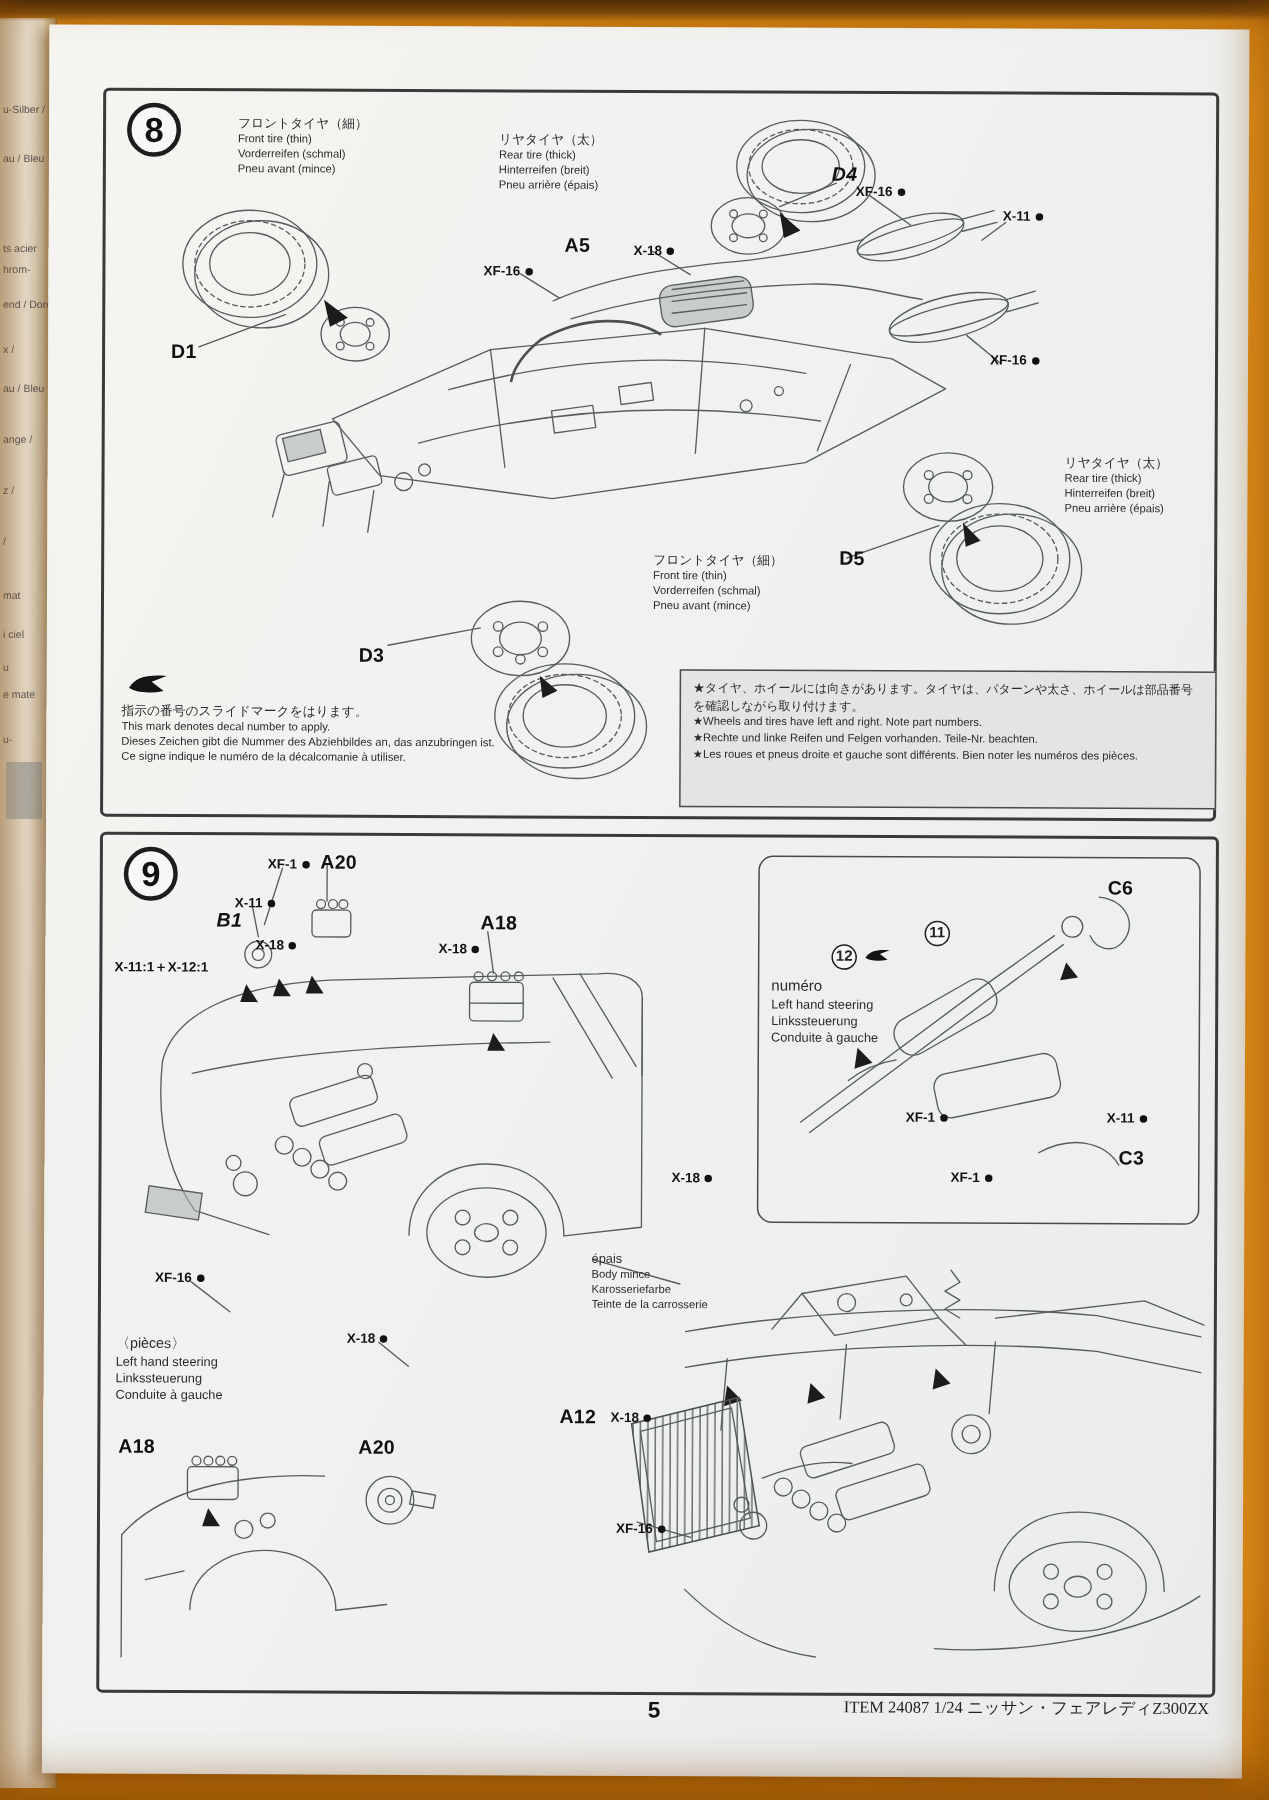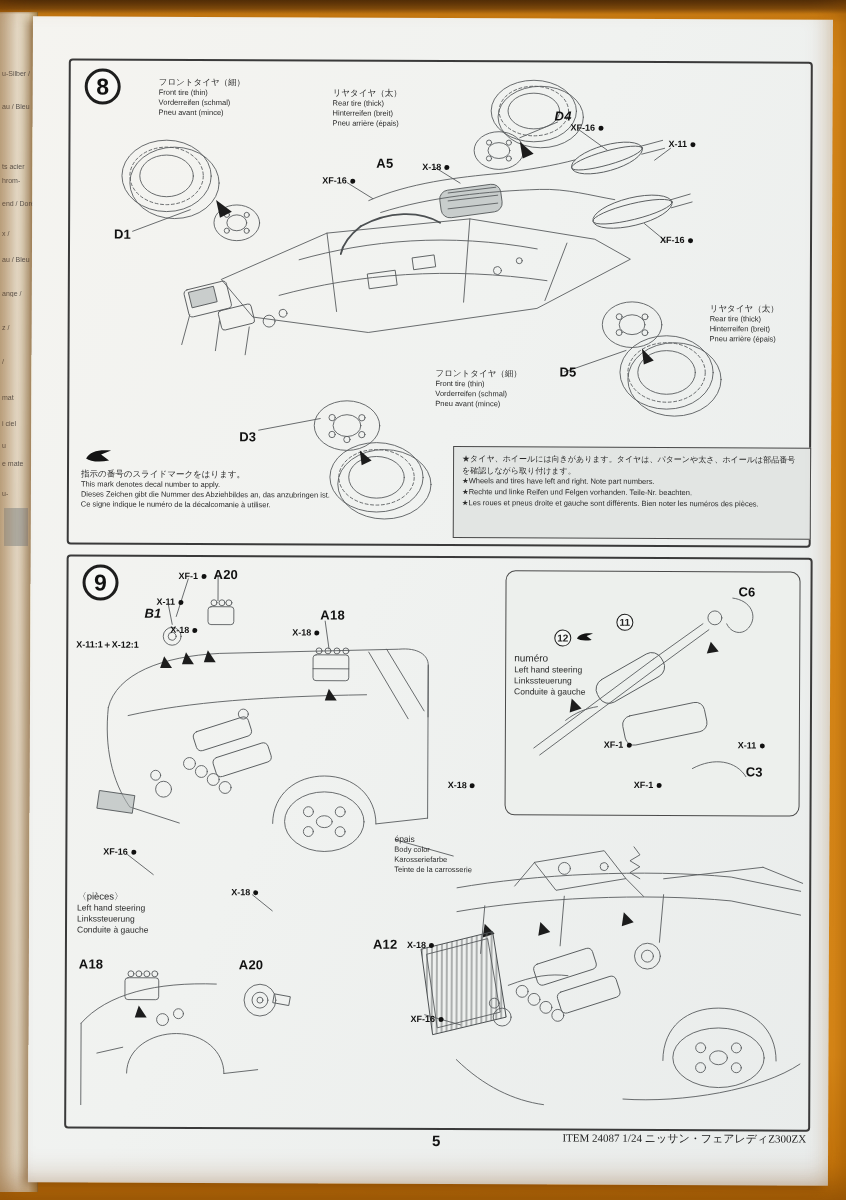--- a/index.html
+++ b/index.html
@@ -447,21 +447,21 @@
         <span class="paint" style="left:232px; top:168px;">X-11</span>
         <span class="part" style="left:240px; top:192px;">C3</span>
         <span class="paint" style="left:128px; top:208px;">XF-1</span>
       </div>
 
       <span class="paint" style="left:380px; top:222px;">X-18</span>
       <span class="paint" style="left:36px;  top:290px;">XF-16</span>
 
       <div class="ml" style="left:327px; top:276px;">
         <div class="jp">épais</div>
-        <div>Body color</div>
+        <div>Body mince</div>
         <div>Karosseriefarbe</div>
         <div>Teinte de la carrosserie</div>
       </div>
 
       <span class="paint" style="left:164px; top:330px;">X-18</span>
 
       <div class="ml" style="left:10px; top:334px;">
         <div class="jp" style="font-size:9.5px;">〈pièces〉</div>
         <div style="font-size:8.5px;">Left hand steering</div>
         <div style="font-size:8.5px;">Linkssteuerung</div>

